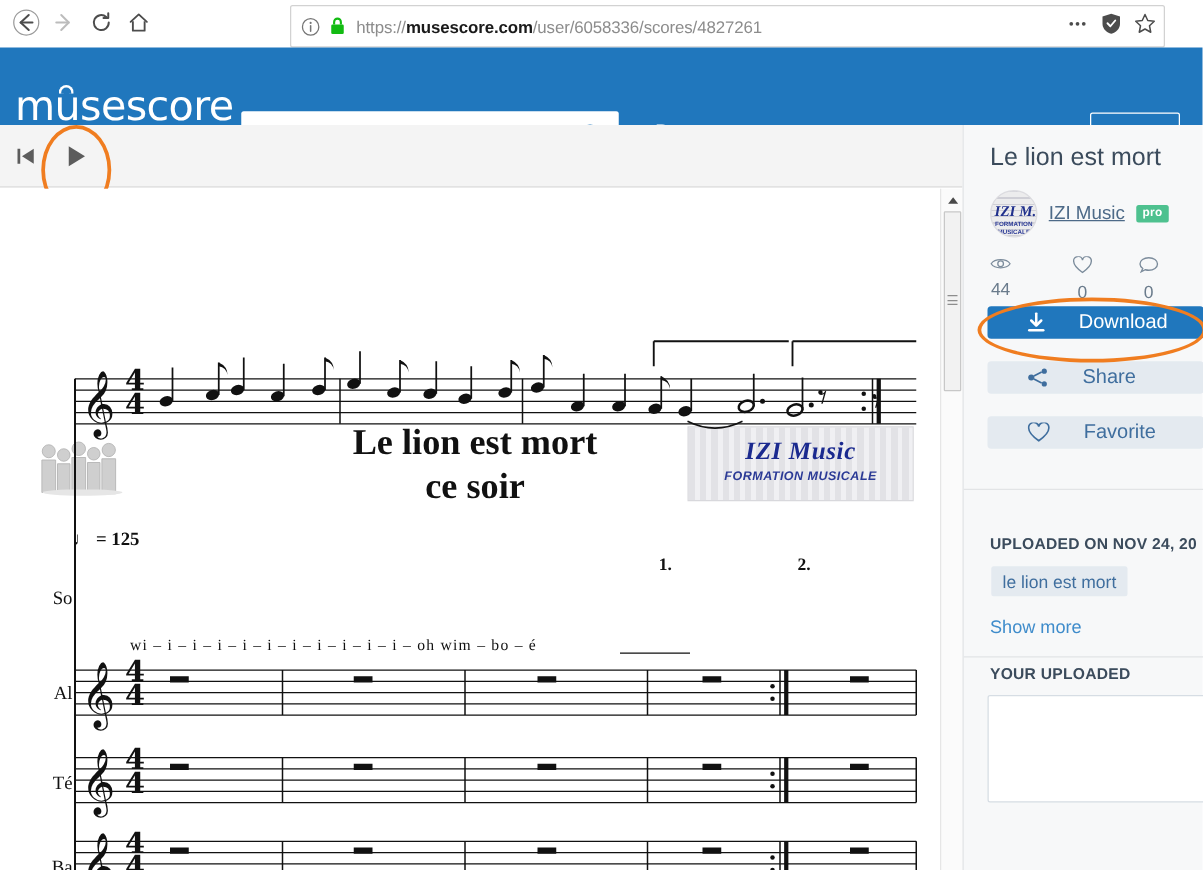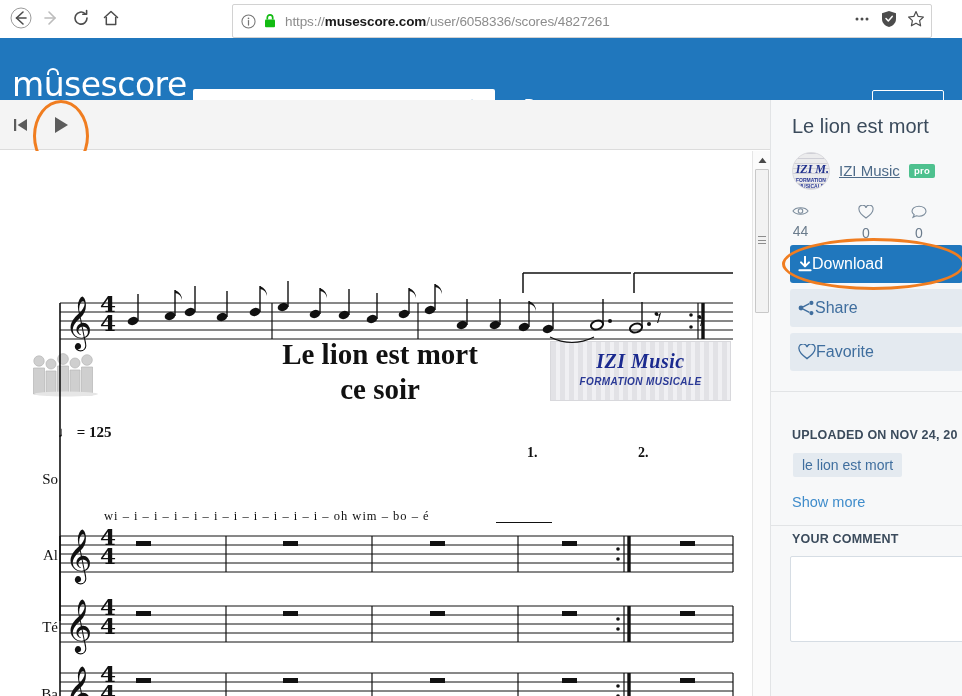--- a/index.html
+++ b/index.html
@@ -329,25 +329,25 @@
   .stat {
     position: absolute; top: 105px;
     font-size: 14px; color: #6a7b8c;
     display: flex; align-items: center; gap: 6px; flex-direction: column;
   }
   #stat-views { left: 21px; }
   #stat-likes { left: 87px; }
   #stat-comments { left: 140px; }
   .side-button {
     position: absolute; left: 19px;
-    width: 173px; height: 38px;
+    width: 173px; height: 26px;
     border-radius: 3px;
     display: flex; align-items: center;
-    padding-left: 8px;
-    gap: 0;
+    padding-left: 32px;
+    gap: 27px;
     font-size: 16px;
     cursor: pointer;
     border: 0;
     font-family: "Liberation Sans", sans-serif;
   }
   #download-button {
     top: 145px;
     background: #2077bd;
     color: #ffffff;
   }
@@ -856,17 +856,17 @@
   </button>
 
   <div id="sidebar-divider"></div>
 
   <div id="uploaded-label">UPLOADED ON NOV 24, 20</div>
   <div id="tag-chip">le lion est mort</div>
   <a id="show-more-link" href="#">Show more</a>
 
   <div id="sidebar-divider-2"></div>
 
-  <div id="comment-label">YOUR COMMENT</div>
+  <div id="comment-label">YOUR UPLOADED</div>
   <textarea id="comment-input" placeholder="" style=""></textarea>
 </div>
 
 <div id="download-annotation"></div>
 
 </body></html>

